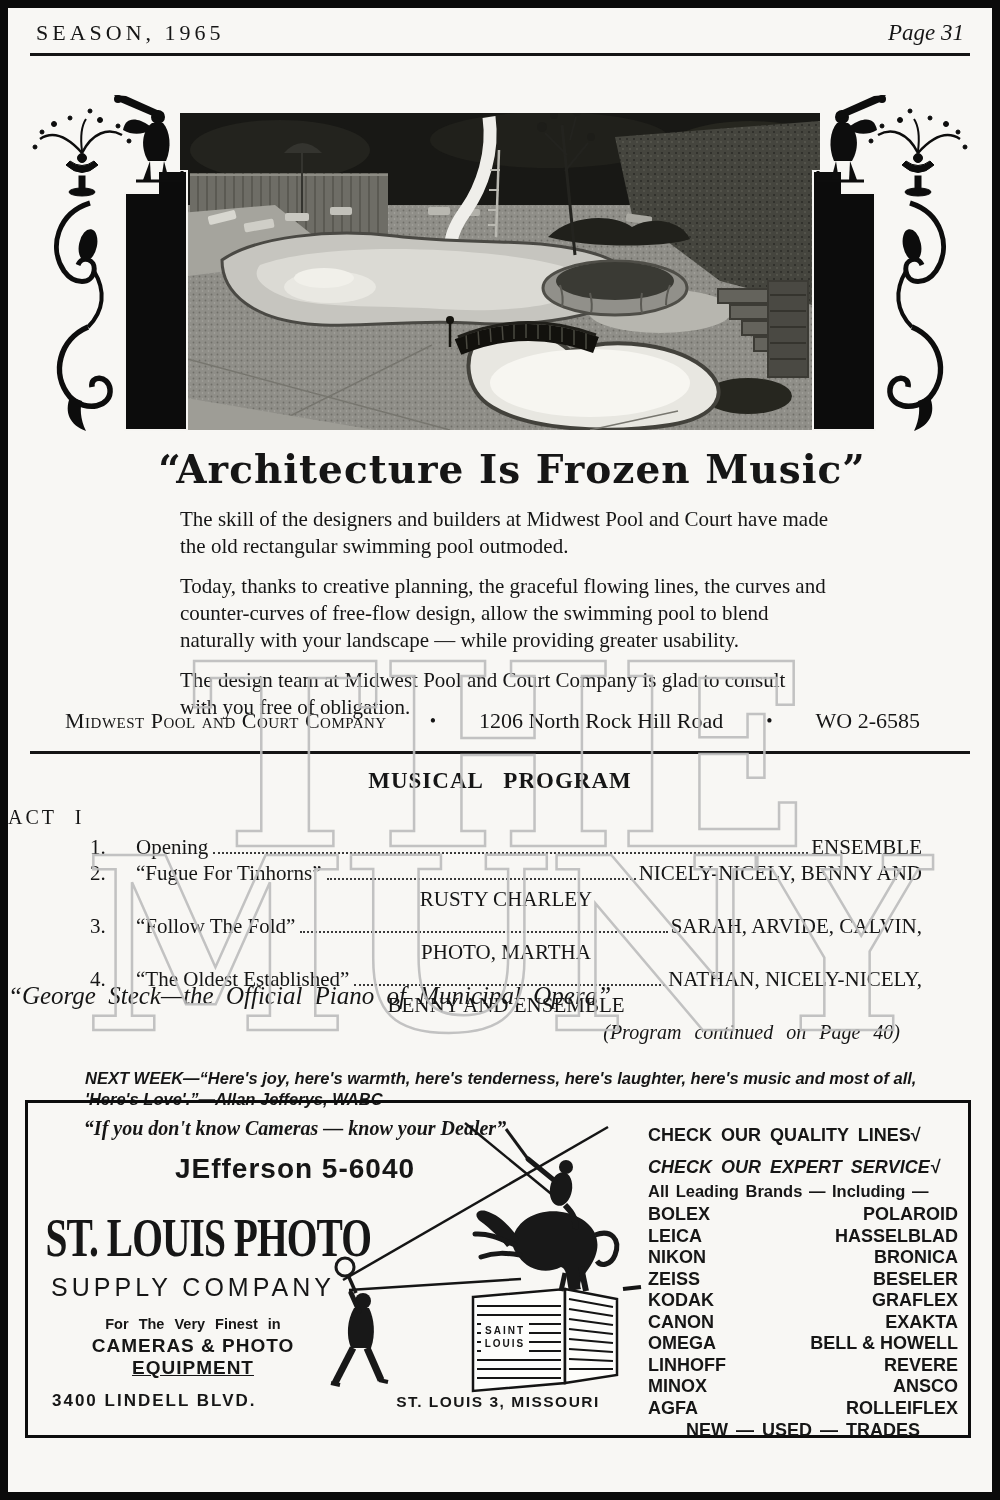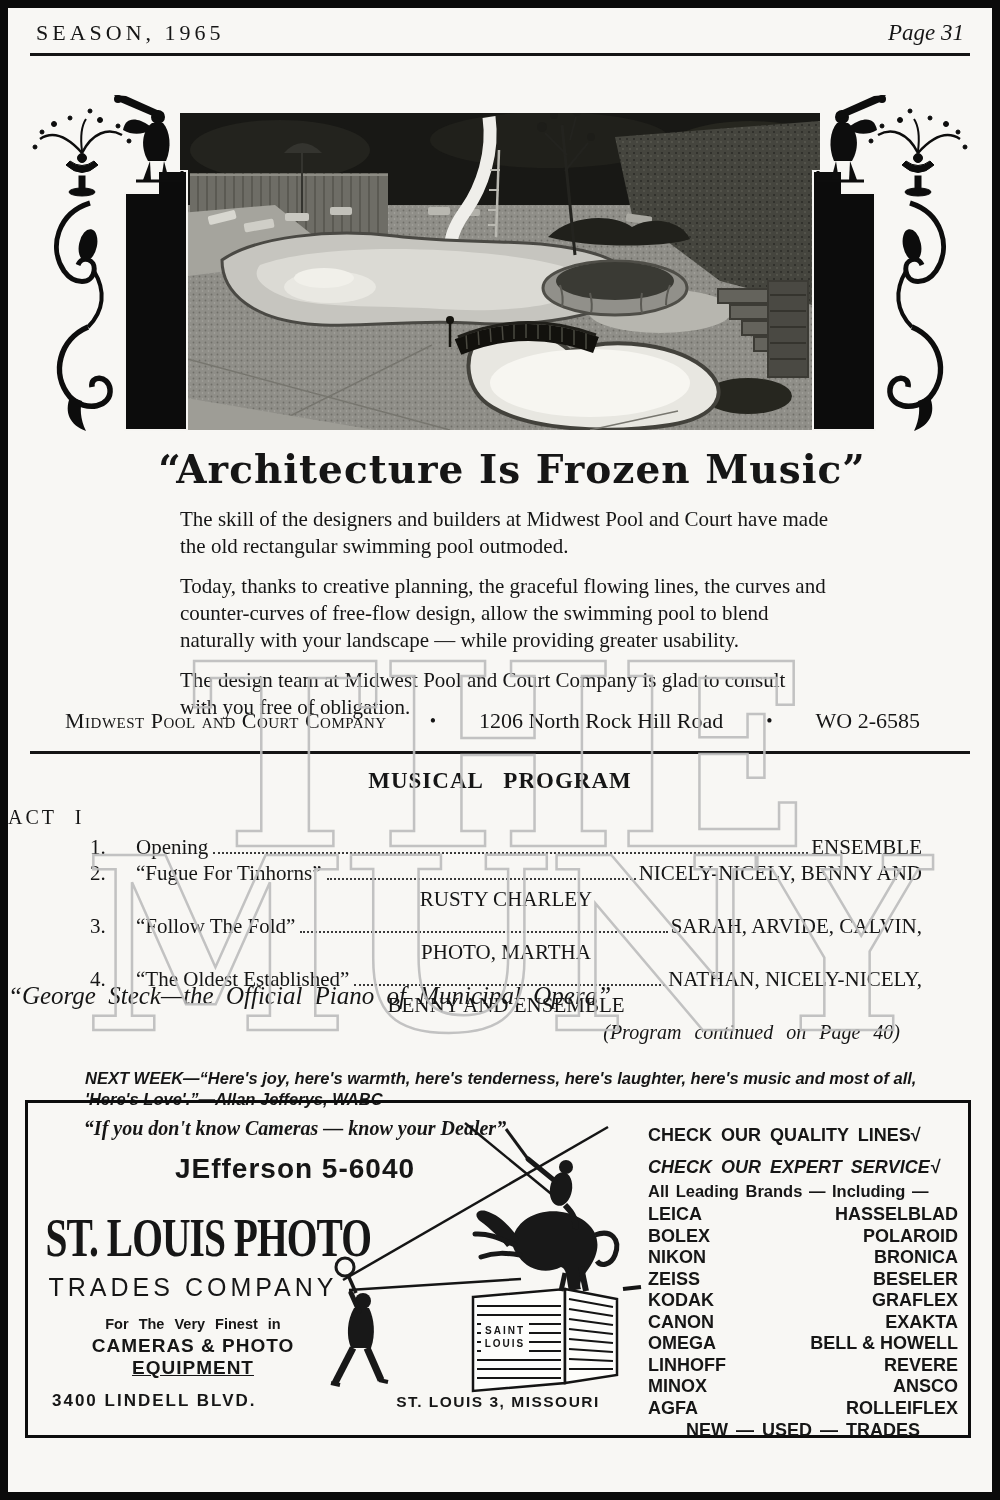--- a/index.html
+++ b/index.html
@@ -255,21 +255,21 @@
   <div class="abs continued z2">(Program continued on Page 40)</div>
 
   <p class="abs nextweek z2"><span>NEXT WEEK—</span><span>“Here's joy, here's warmth, here's tenderness, here's laughter, here's music and most of all, 'Here's Love'.”—Allan Jefferys, WABC</span></p>
 
   <div class="abs adbox z2">
     <div class="abs slogan">“If you don't know Cameras — know your Dealer”</div>
     <div class="abs adphone">JEfferson 5-6040</div>
 
     <div class="abs leftcol">
       <div class="adname">ST. LOUIS PHOTO</div>
-      <div class="adname2">TRADES COMPANY</div>
+      <div class="adname2">SUPPLY COMPANY</div>
       <div class="finest">For The Very Finest in</div>
       <div class="cameras">CAMERAS &amp; PHOTO</div>
       <div class="equip">EQUIPMENT</div>
     </div>
     <div class="abs adaddr">3400 LINDELL BLVD.</div>
     <div class="abs adcity">ST. LOUIS 3, MISSOURI</div>
 
     <svg class="abs" style="left:295px;top:14px;" width="330" height="284" viewBox="0 0 330 284">
       <g stroke="#151515" stroke-width="2.5">
         <line x1="20" y1="163" x2="285" y2="10"></line>
@@ -314,26 +314,26 @@
         <line x1="8" y1="266" x2="17" y2="268" stroke-width="4"></line>
         <line x1="56" y1="263" x2="65" y2="265" stroke-width="4"></line>
       </g>
     </svg>
 
     <div class="abs rightcol">
       <div class="check"><span>CHECK OUR QUALITY LINES</span><span>√</span></div>
       <div class="check it"><span>CHECK OUR EXPERT SERVICE</span><span>√</span></div>
       <div class="brandhead">All Leading Brands — Including —</div>
       <div class="brandrow">
+          <span>BOLEX</span>
+          <span>POLAROID</span>
+        </div>
+      <div class="brandrow">
           <span>LEICA</span>
           <span>HASSELBLAD</span>
-        </div>
-      <div class="brandrow">
-          <span>BOLEX</span>
-          <span>POLAROID</span>
         </div>
       <div class="brandrow">
           <span>NIKON</span>
           <span>BRONICA</span>
         </div>
       <div class="brandrow">
           <span>ZEISS</span>
           <span>BESELER</span>
         </div>
       <div class="brandrow">

